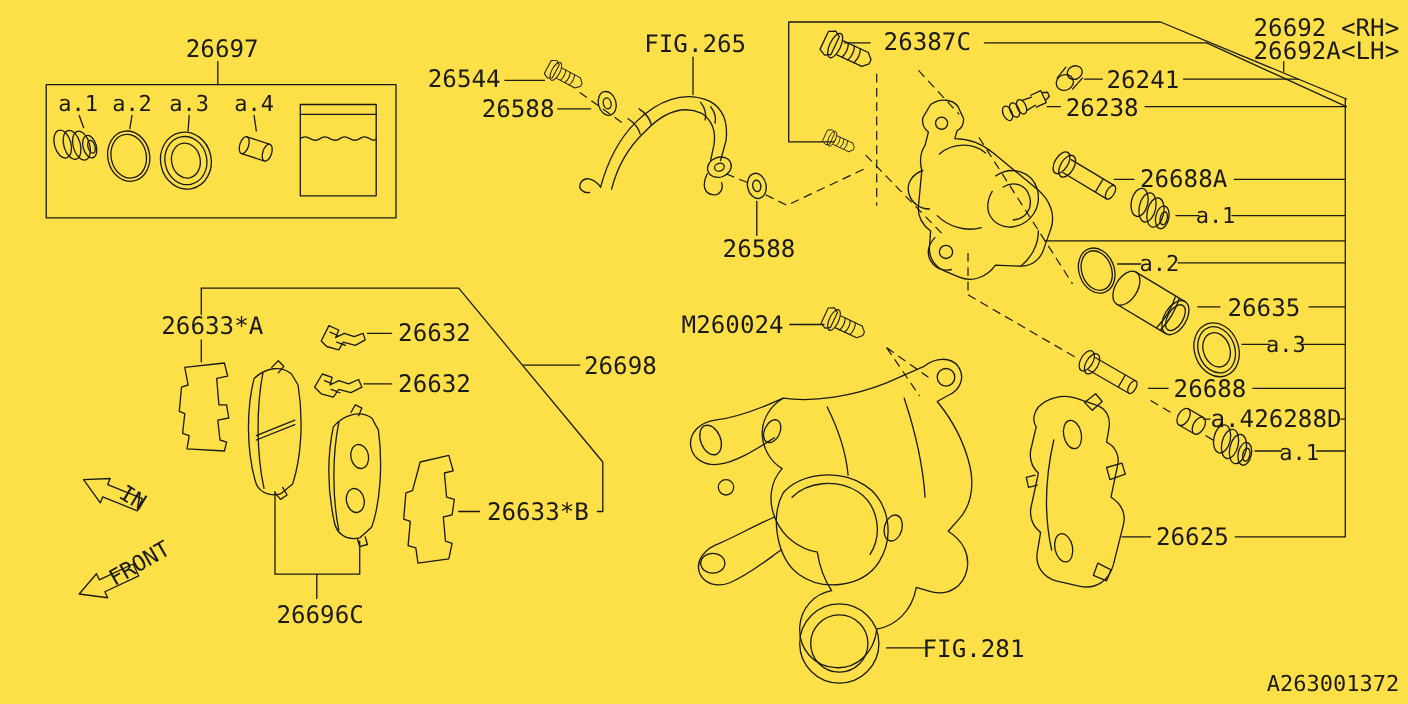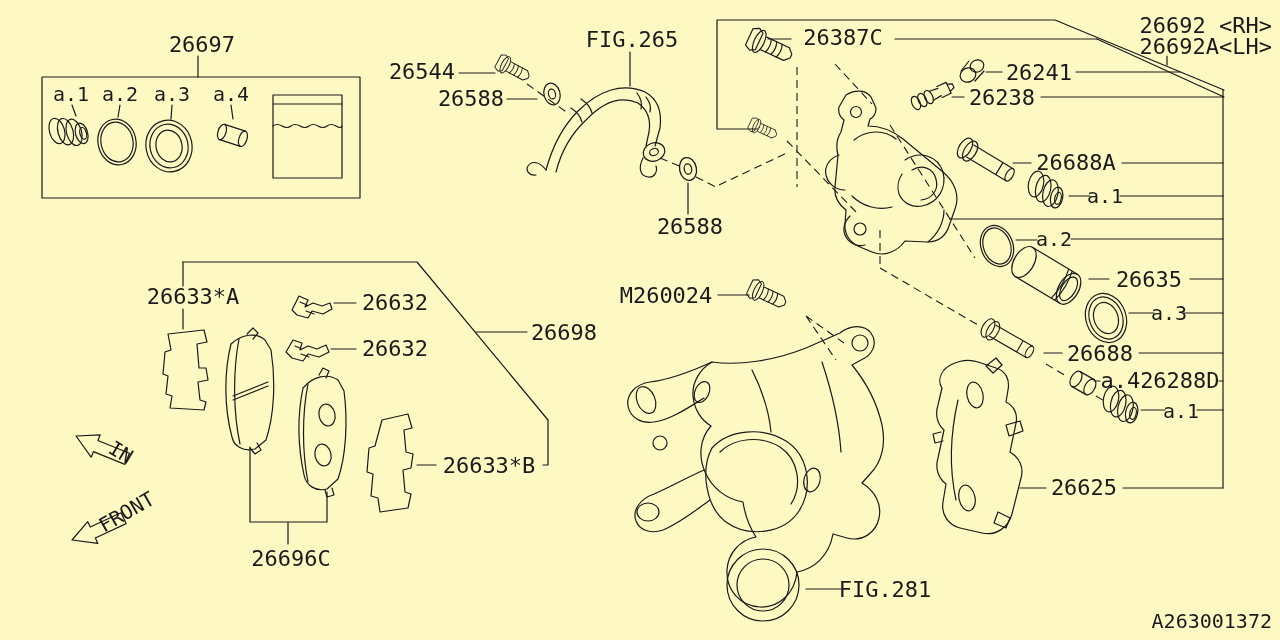--- a/index.html
+++ b/index.html
@@ -1,16 +1,16 @@
 <!DOCTYPE html>
 <html><head>
 <meta charset="utf-8">
 <style>
   html,body{margin:0;padding:0;background:#fff;}
-  #stage{position:relative;width:1280px;height:640px;background:#fef9c3;overflow:hidden;}
+  #stage{position:relative;width:1280px;height:640px;background:#fde047;overflow:hidden;}
   svg{position:absolute;left:0;top:0;}
   .ln{stroke:#1a1a1a;stroke-width:1.2;fill:none;stroke-linecap:round;stroke-linejoin:round;}
   .dsh{stroke:#1a1a1a;stroke-width:1.1;fill:none;stroke-dasharray:8 5;stroke-linecap:butt;}
   .lbl{font-family:"DejaVu Sans Mono",monospace;font-size:22px;fill:#1a1a1a;stroke:none;}
   .lbs{font-family:"DejaVu Sans Mono",monospace;font-size:20px;fill:#1a1a1a;stroke:none;}
   .mid{text-anchor:middle;} .end{text-anchor:end;}
 </style>
 </head>
 <body>
 

